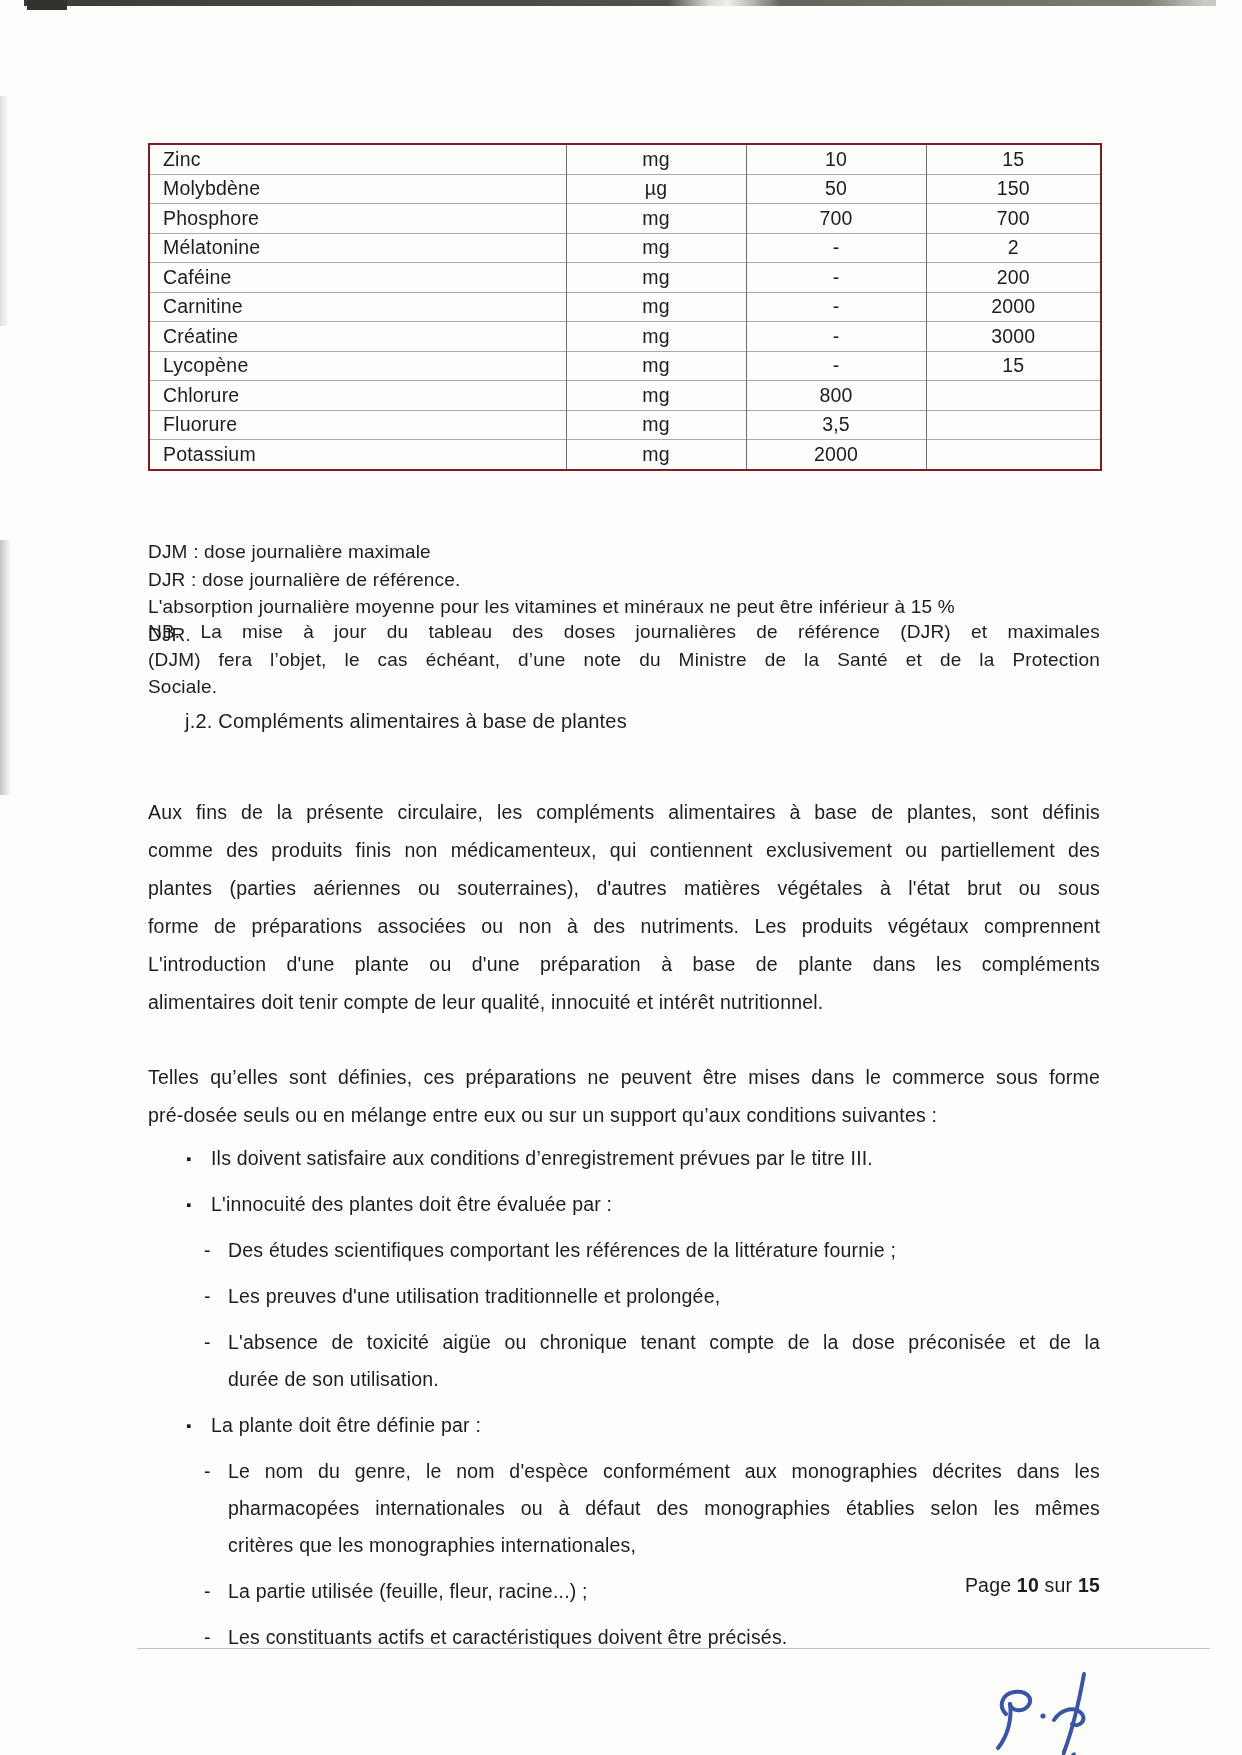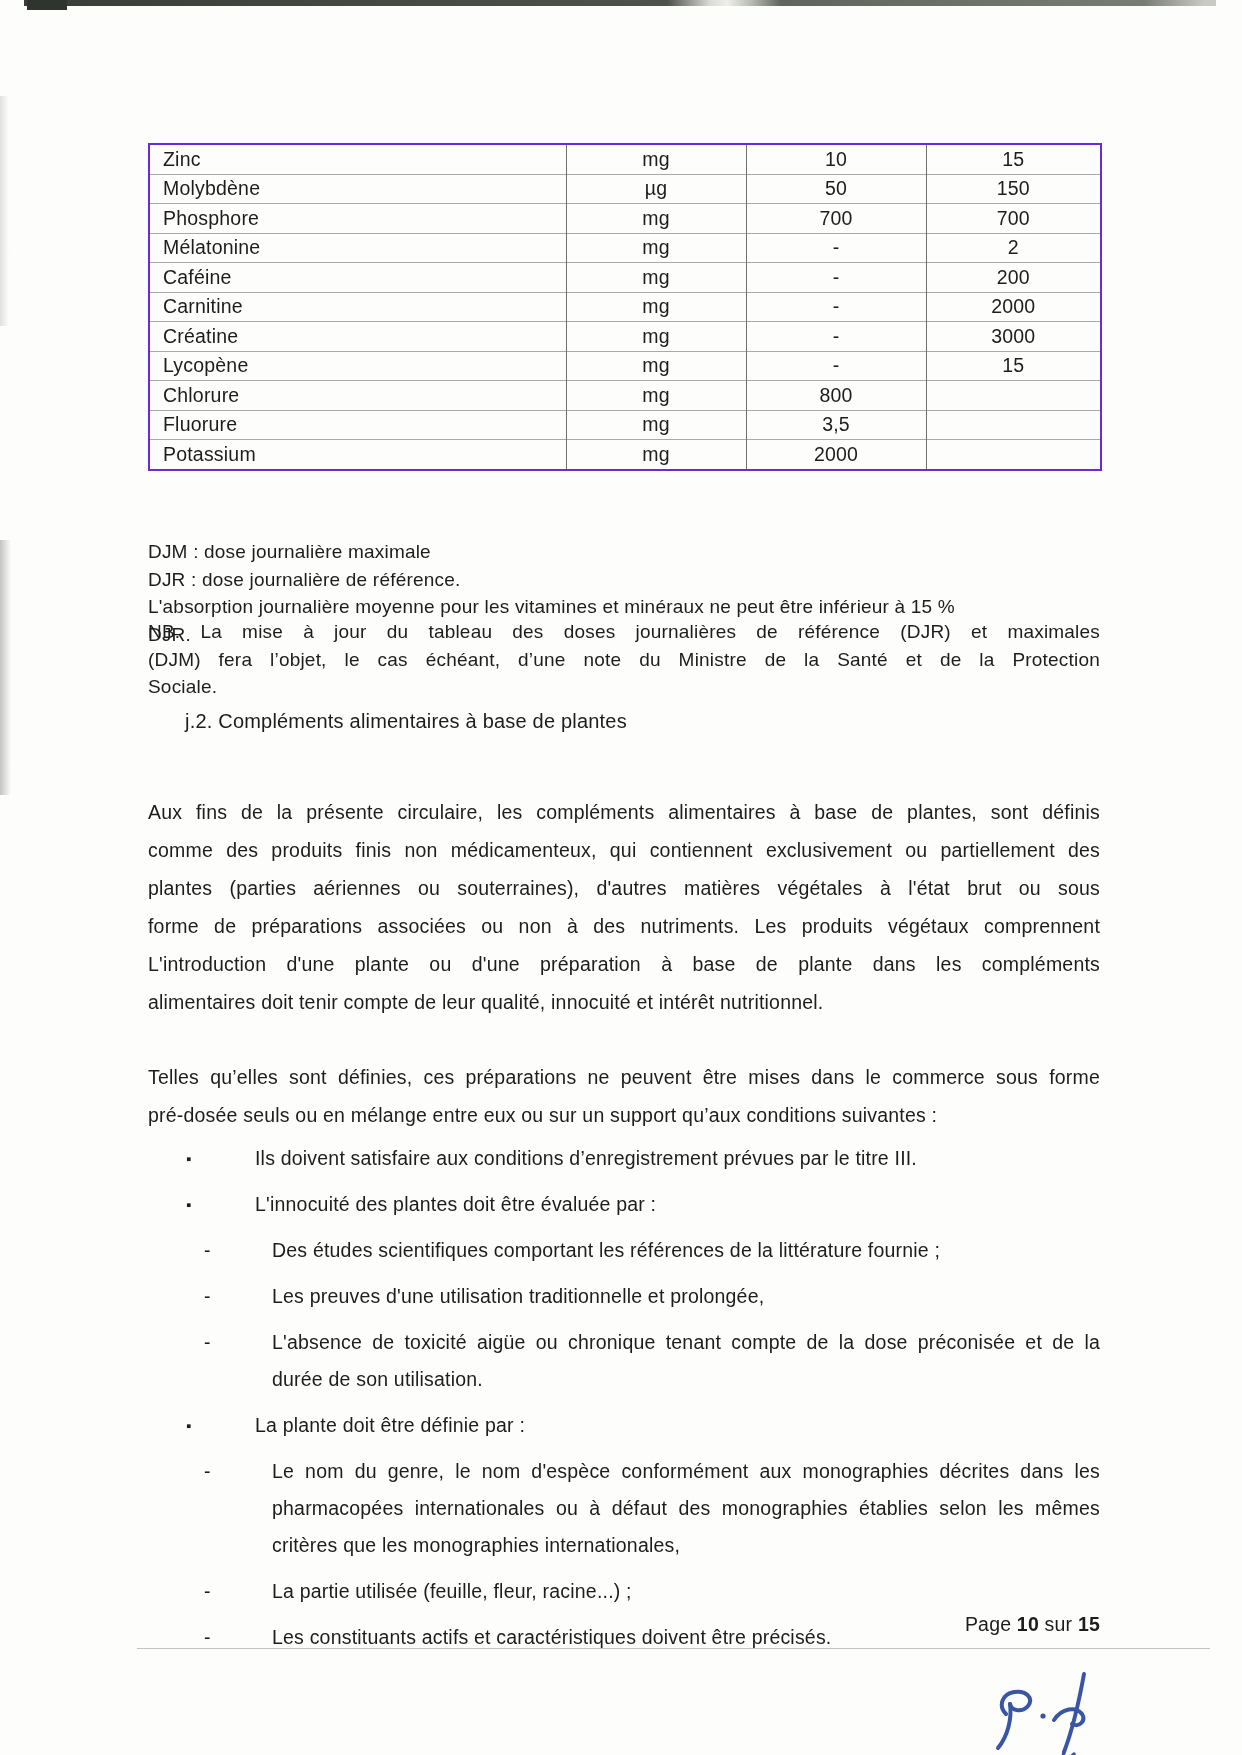--- a/index.html
+++ b/index.html
@@ -16,21 +16,21 @@
   .scan-smudge-a{position:absolute;left:0;top:96px;width:9px;height:230px;
     background:linear-gradient(to right,rgba(110,110,110,.20),rgba(110,110,110,0));}
   .scan-smudge-b{position:absolute;left:0;top:540px;width:11px;height:255px;
     background:linear-gradient(to right,rgba(85,85,85,.34),rgba(85,85,85,0));}
 
   .content-col{position:absolute;left:148px;width:952px;}
 
   
   .dosage-table{position:absolute;top:143px;left:148px;width:952px;border-collapse:collapse;
     font-size:19.5px;letter-spacing:.2px;table-layout:fixed;}
-  .dosage-table{border:2px solid #6d28d9;}
+  .dosage-table{border:2px solid #7f1d1d;}
   .dosage-table td{height:28.5px;padding:0;border-top:1px solid #a9a9a9;vertical-align:middle;}
   .dosage-table td + td{border-left:1px solid #6f6f6f;}
   .dosage-table td:first-child{padding-left:13px;text-align:left;}
   .dosage-table td:nth-child(2),.dosage-table td:nth-child(3),.dosage-table td:nth-child(4){text-align:center;}
 
   
   .legend{top:512px;font-size:19px;line-height:27.5px;letter-spacing:.2px;margin-top:26px;}
   
   .nb{top:618px;font-size:19px;line-height:27.5px;font-weight:400;letter-spacing:.2px;}
   
@@ -39,25 +39,25 @@
   .paras{top:748px;font-size:19.5px;line-height:38px;letter-spacing:.2px;margin-top:45px;}
   .para{margin:0 0 37px 0;}
   .jl{text-align:justify;text-align-last:justify;}
 
   
   .list{top:1140px;font-size:19.5px;line-height:37px;letter-spacing:.2px;}
   .li{display:flex;margin-bottom:9px;}
   .marker{flex:0 0 auto;}
   .marker.square{margin-left:38px;width:25px;font-size:15px;line-height:37px;}
   .marker.dash{margin-left:56px;width:24px;}
-  .li-text{flex:1 1 auto;min-width:0;margin-left:44px;}
+  .li-text{flex:1 1 auto;min-width:0;}
 
   
   .footer-rule{position:absolute;top:1648px;left:137px;width:1073px;height:1px;background:#c3c3c0;}
-  .footer{position:absolute;top:1613px;left:148px;width:952px;text-align:right;font-size:19.5px;letter-spacing:.2px;}
+  .footer{position:absolute;top:1574px;left:148px;width:952px;text-align:right;font-size:19.5px;letter-spacing:.2px;}
   .footer b{font-weight:700;}
   .footer span{display:inline;}
 
   
   .signature{position:absolute;left:988px;top:1670px;width:140px;height:85px;}
 </style>
 </head>
 <body>
 
 <div class="scan-strip"></div>

